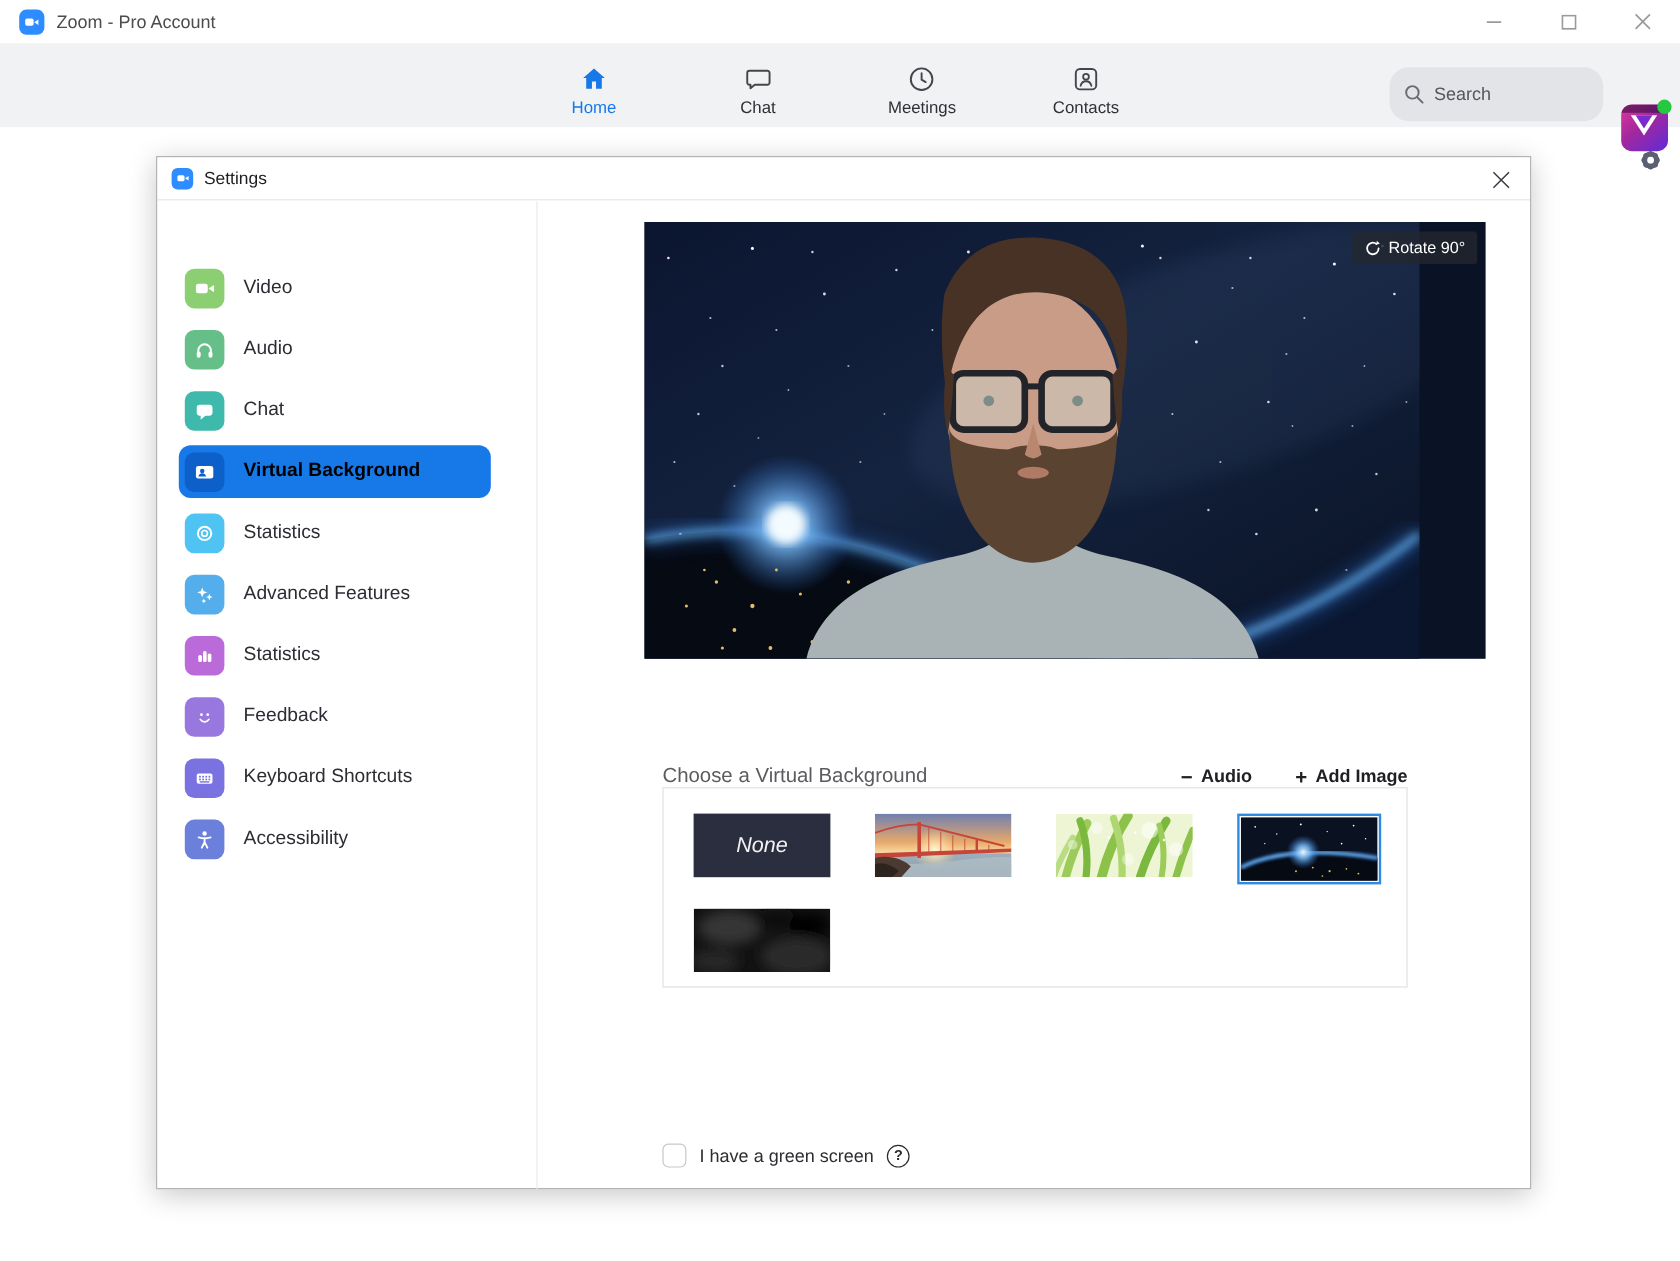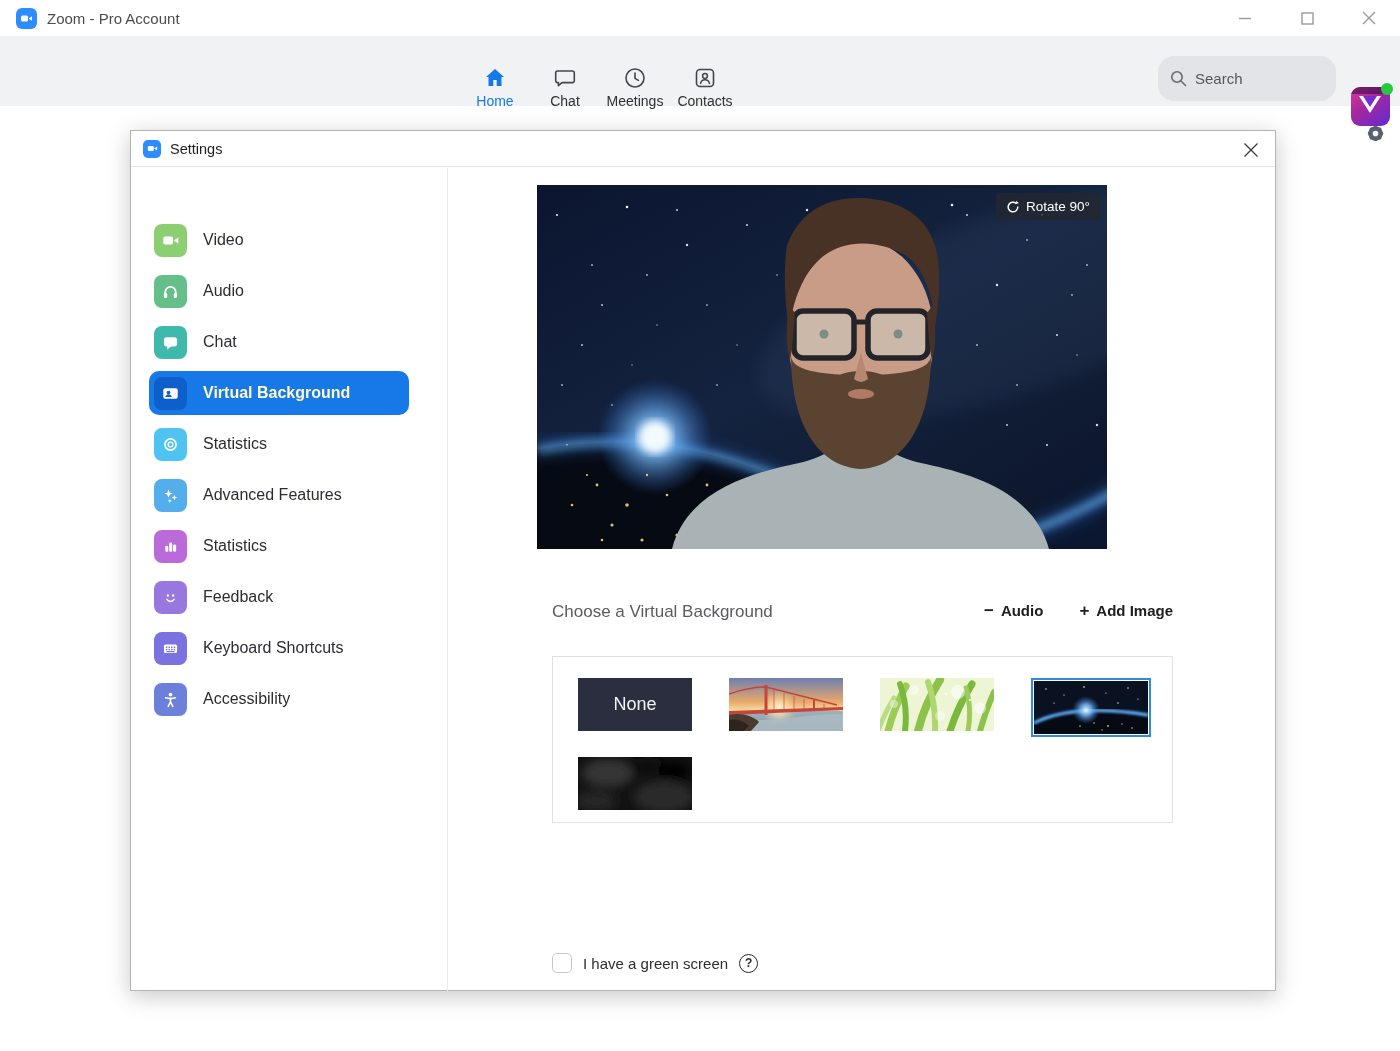--- a/index.html
+++ b/index.html
@@ -8,21 +8,21 @@
 
   
   .titlebar { position:absolute; left:0; top:0; width:1400px; height:36px; background:#fff; display:flex; align-items:center; }
   .app-logo { width:21px; height:21px; border-radius:6px; background:#2D8CFF; margin-left:16px; display:flex; align-items:center; justify-content:center; flex:0 0 auto; }
   .app-title { margin-left:10px; font-size:15px; color:#4c4c4c; }
   .win-controls { position:absolute; right:0; top:0; height:36px; display:flex; }
   .win-btn { width:62px; height:36px; display:flex; align-items:center; justify-content:center; color:#9a9a9a; }
 
   
   .nav { position:absolute; left:0; top:36px; width:1400px; height:70px; background:#f1f2f4; }
-  .nav-tabs { position:absolute; left:460px; top:16px; width:480px; height:70px; display:flex; align-items:center; }
+  .nav-tabs { position:absolute; left:460px; top:4px; width:480px; height:70px; display:flex; justify-content:space-between; align-items:center; }
   .nav-tab { display:flex; flex-direction:column; align-items:center; gap:3px; min-width:70px; cursor:default; }
   .nav-tab .lbl { font-size:14px; color:#2f2f36; }
   .nav-tab.active .lbl { color:#1778e8; }
   .search-box { position:absolute; left:1158px; top:20px; width:178px; height:45px; background:#e3e4e8; border-radius:16px; display:flex; align-items:center; padding:0 12px; }
   .search-box input { border:none; outline:none; background:transparent; font-size:15px; color:#55565e; width:120px; margin-left:8px; font-family:"Liberation Sans",sans-serif; }
   .search-box input::placeholder { color:#55565e; opacity:1; }
   .avatar { position:absolute; left:1351px; top:51px; width:39px; height:39px; border-radius:9px; background:linear-gradient(140deg,#e0379b 0%,#a1289e 45%,#5f2bd8 100%); overflow:hidden; }
   .avatar .vmark { position:absolute; left:8px; top:9px; width:0; height:0; border-left:11px solid transparent; border-right:11px solid transparent; border-top:17px solid #fff; }
   .avatar .vmark-in { position:absolute; left:12px; top:9px; width:0; height:0; border-left:7px solid transparent; border-right:7px solid transparent; border-top:11px solid #7a2bd0; }
   .avatar .topband { position:absolute; left:0; top:0; width:100%; height:7px; background:rgba(40,10,60,.55); }
@@ -35,33 +35,33 @@
   .dlg-logo { width:18px; height:18px; border-radius:5px; background:#2D8CFF; margin-left:12px; display:flex; align-items:center; justify-content:center; }
   .dlg-title { margin-left:9px; font-size:14.5px; color:#1d1d22; }
   .dlg-close { position:absolute; right:10px; top:5px; width:28px; height:28px; display:flex; align-items:center; justify-content:center; color:#3c3c44; }
 
   
   .sidebar { position:absolute; left:0; top:37px; width:317px; height:823px; border-right:1px solid #eaeaea; padding-top:50px; display:flex; flex-direction:column; gap:7px; }
   .si { position:relative; height:44px; margin:0 38px 0 18px; border-radius:10px; display:flex; align-items:center; }
   .si-icon { width:33px; height:33px; border-radius:8px; margin-left:5px; display:flex; align-items:center; justify-content:center; flex:0 0 auto; }
   .si-label { margin-left:16px; font-size:16px; color:#2c2c33; }
   .si.selected { background:#1778e8; }
-  .si.selected .si-label { color:#fef9c3; font-weight:bold; }
+  .si.selected .si-label { color:#000000; font-weight:bold; }
 
   
-  .preview { position:absolute; left:406px; top:54px; width:570px; height:364px; overflow:hidden; background:#0a1326; }
+  .preview { position:absolute; left:406px; top:54px; width:701px; height:364px; overflow:hidden; background:#0a1326; }
   .rotate-badge { position:absolute; right:7px; top:8px; height:27px; background:rgba(36,39,46,.78); border-radius:3px; color:#fff; font-size:13.5px; display:flex; align-items:center; gap:6px; padding:0 10px; }
-  .chooser-row { position:absolute; left:421px; top:471px; width:621px; height:30px; display:flex; align-items:flex-start; }
+  .chooser-row { position:absolute; left:421px; top:501px; width:621px; height:30px; display:flex; align-items:center; }
   .chooser-heading { font-size:17px; color:#5c5c60; }
   .chooser-actions { margin-left:auto; display:flex; align-items:center; gap:36px; }
   .act-btn { display:flex; align-items:center; gap:7px; font-size:15px; font-weight:bold; color:#202024; }
   .act-glyph { font-size:17px; font-weight:bold; line-height:1; }
   .thumb-panel { position:absolute; left:421px; top:525px; width:621px; height:167px; border:1px solid #e2e2e2; padding:21px 0 0 25px; }
   .thumb-grid { display:flex; flex-wrap:wrap; gap:20px 37px; width:580px; }
-  .thumb { width:114px; height:53px; overflow:hidden; position:relative; }
+  .thumb { width:114px; height:53px; overflow:hidden; position:relative;font-style:italic; }
   .thumb svg { display:block; }
   .thumb.selected { border:2px solid #2f8be0; padding:1px; width:120px; height:59px; background:#fff; }
   .thumb-none { background:#2b2e3f; display:flex; align-items:center; justify-content:center; }
   .thumb-none span { color:#f2f2f2; font-size:18px; }
   .greenscreen-row { position:absolute; left:421px; top:822px; display:flex; align-items:center; gap:11px; }
   .checkbox { width:20px; height:20px; border:1.5px solid #c7c7cd; border-radius:5px; background:#fff; }
   .gs-label { font-size:15px; color:#2d2d32; }
   .help-icon { width:19px; height:19px; border:1.6px solid #2a2a2e; border-radius:50%; display:flex; align-items:center; justify-content:center; font-size:12px; font-weight:bold; color:#2a2a2e; }
 </style>
 </head>

